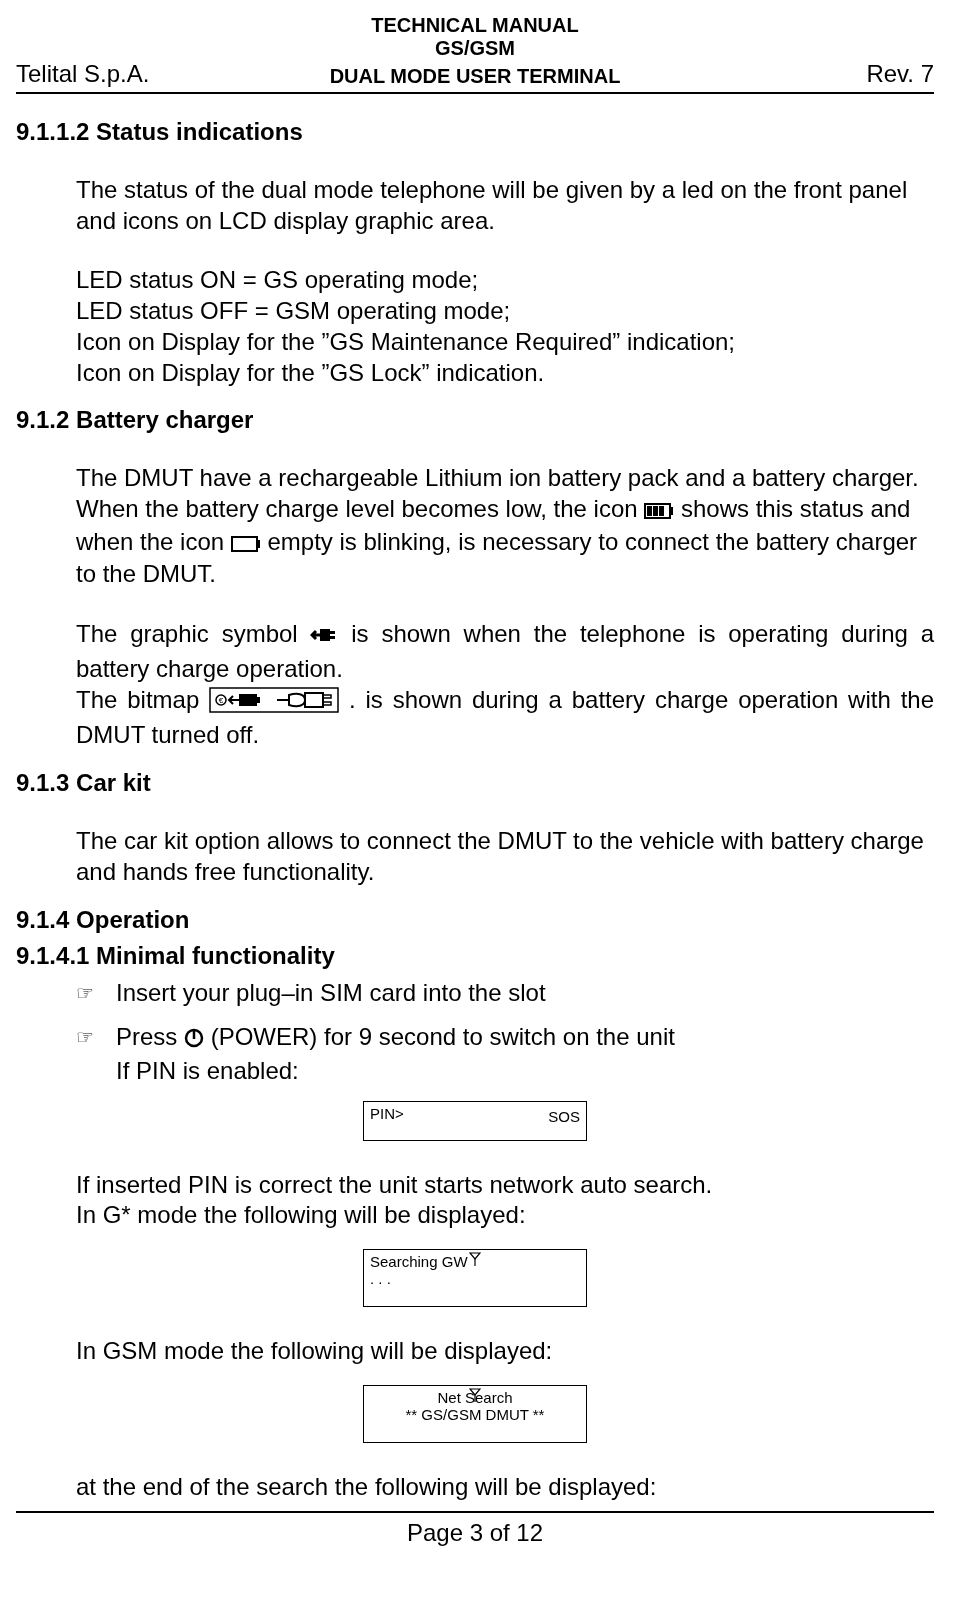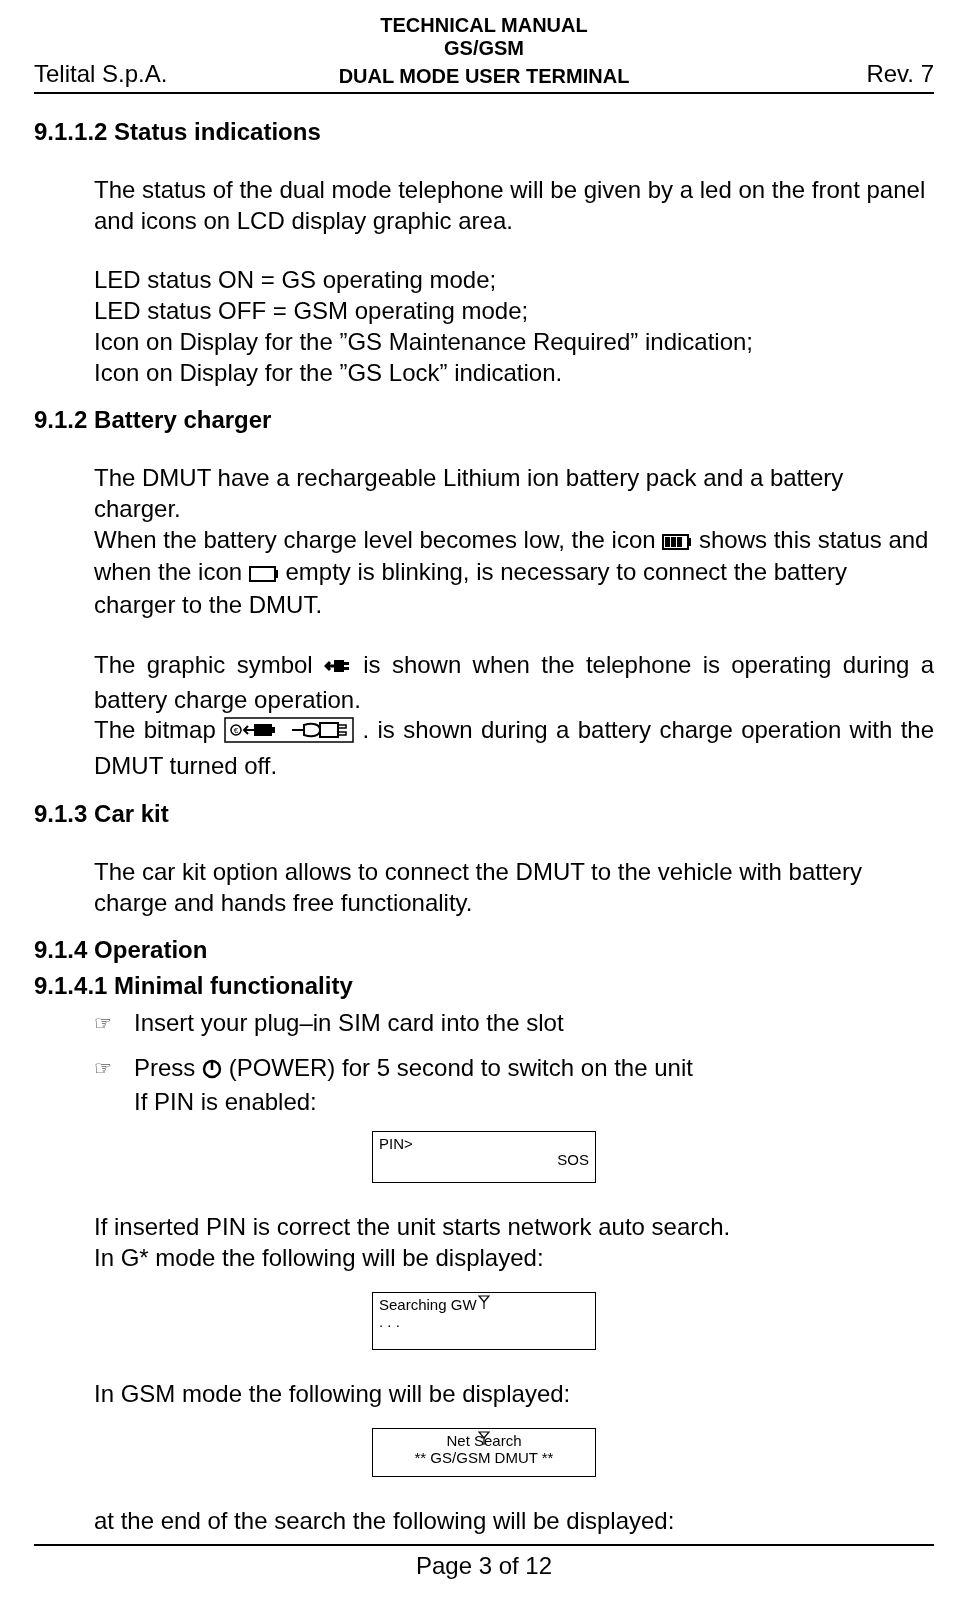--- a/index.html
+++ b/index.html
@@ -7,21 +7,21 @@
     margin: 0;
     padding: 0;
     background: #fff;
     font-family: Arial, Helvetica, sans-serif;
     color: #000;
   }
   .page {
     width: 964px;
     min-height: 1605px;
     box-sizing: border-box;
-    padding: 14px 30px 20px 34px;
+    padding: 14px 30px 20px 16px;
     position: relative;
   }
   .hdr-top {
     text-align: center;
     font-weight: bold;
     font-size: 20px;
     line-height: 1.15;
   }
   .hdr-row {
     display: flex;
@@ -73,21 +73,21 @@
   }
   .inst .bullet {
     width: 40px;
     flex: 0 0 40px;
     font-size: 20px;
     padding-top: 3px;
   }
   .inst .txt { flex: 1; }
   .lcd {
     width: 224px;
-    height: 52px;
+    height: 40px;
     border: 1.5px solid #000;
     margin: 6px auto 14px auto;
     font-size: 15px;
     line-height: 1.15;
     padding: 3px 6px 3px 6px;
     box-sizing: border-box;
     position: relative;
     font-family: Arial, Helvetica, sans-serif;
   }
   .lcd .sos {
@@ -233,21 +233,21 @@
     <div class="bullet">☞</div>
     <div class="txt">
       <span>
         <span>Press  </span>
         <span class="icon-power">
           <svg width="20" height="20" viewBox="0 0 20 20">
             <circle cx="10" cy="10" r="8" fill="none" stroke="#000" stroke-width="2.5"></circle>
             <line x1="10" y1="2" x2="10" y2="11" stroke="#000" stroke-width="2.5"></line>
           </svg>
         </span>
-        <span>  (POWER) for 5 second to switch on the unit</span>
+        <span>  (POWER) for 9 second to switch on the unit</span>
       </span><br>
       <span>If PIN is enabled:</span>
     </div>
   </div>
 
   <div class="lcd">
     <div>PIN&gt;</div>
     <div class="sos">SOS</div>
   </div>
 
@@ -264,21 +264,21 @@
       </svg>
     </div>
     <div class="line2">Searching GW</div>
     <div>. . .</div>
   </div>
 
   <div class="body">
     <p>In GSM mode the following will be displayed:</p>
   </div>
 
-  <div class="lcd" style="height:49px;">
+  <div class="lcd" style="height:58px;">
     <div class="ant">
       <svg width="12" height="14" viewBox="0 0 12 14">
         <path d="M1 1 L11 1 L6 7 Z" fill="none" stroke="#000" stroke-width="1.2"></path>
         <line x1="6" y1="7" x2="6" y2="14" stroke="#000" stroke-width="1.2"></line>
       </svg>
     </div>
     <div class="line2 center-txt">Net Search</div>
     <div class="center-txt">** GS/GSM DMUT **</div>
   </div>
 

